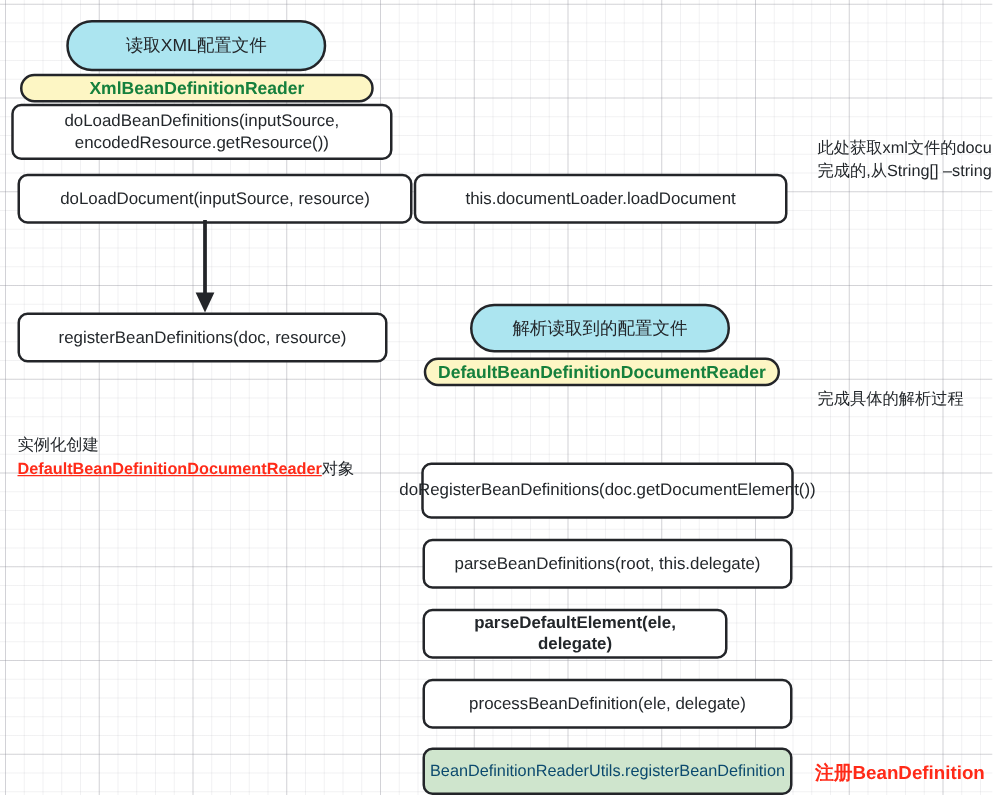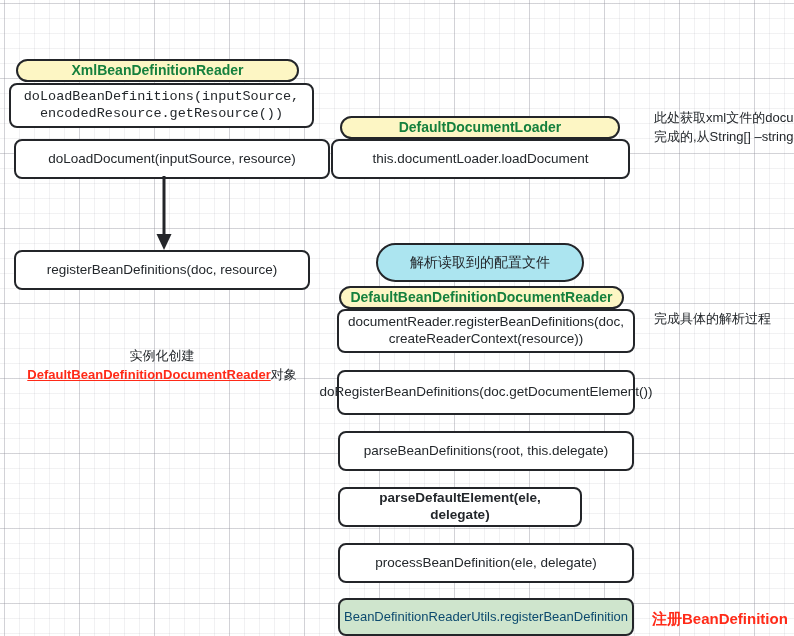--- a/index.html
+++ b/index.html
@@ -75,21 +75,21 @@
   
   .annotation {
     position: absolute;
     color: #23272b;
     font-size: 13px;
     line-height: 1.45;
     white-space: pre;
   }
 
   .annotation.centered {
-    text-align: center;
+    text-align: left;
     white-space: normal;
   }
 
   .annotation .hl {
     color: #ff2a18;
     font-weight: bold;
     text-decoration: underline;
   }
 
   .annotation.red-bold {
@@ -101,49 +101,48 @@
   
   .arrow {
     position: absolute;
   }
 </style>
 </head>
 <body>
 
 <div id="canvas">
 
+  <div class="node pill cyan" style="left:53px; top:16px; width:208px; height:41px;">读取XML配置文件</div>
 
   <div class="node pill yellow" style="left:16px; top:59px; width:283px; height:23px;">XmlBeanDefinitionReader</div>
 
-  <div class="node rounded-box" style="left:9px; top:83px; width:305px; height:45px;font-family:Liberation Mono, monospace;">doLoadBeanDefinitions(inputSource, encodedResource.getResource())</div>
+  <div class="node rounded-box" style="left:9px; top:83px; width:305px; height:45px;">doLoadBeanDefinitions(inputSource, encodedResource.getResource())</div>
 
   <div class="node rounded-box" style="left:14px; top:139px; width:316px; height:40px;">doLoadDocument(inputSource, resource)</div>
 
   <svg class="arrow" style="left:148px; top:176px; width:32px; height:76px;" viewBox="0 0 32 76">
     <line x1="16" y1="0" x2="16" y2="62" stroke="#232529" stroke-width="3"></line>
     <polygon points="16,74 8.5,58 23.5,58" fill="#232529"></polygon>
   </svg>
 
   <div class="node rounded-box" style="left:14px; top:250px; width:296px; height:40px;">registerBeanDefinitions(doc, resource)</div>
 
 
   <div class="annotation centered" style="left:14px; top:347px; width:296px;">
     <span>实例化创建</span><br>
     <span class="hl">DefaultBeanDefinitionDocumentReader</span><span>对象</span>
   </div>
 
-  <div class="node pill yellow" style="left:340px; top:116px; width:280px; height:23px;">DefaultDocumentLoader</div>
 
   <div class="node rounded-box" style="left:331px; top:139px; width:299px; height:40px;">this.documentLoader.loadDocument</div>
 
   <div class="node pill cyan" style="left:376px; top:243px; width:208px; height:39px;">解析读取到的配置文件</div>
 
   <div class="node pill yellow" style="left:339px; top:286px; width:285px; height:23px;">DefaultBeanDefinitionDocumentReader</div>
 
-  <div class="node rounded-box" style="left:337px; top:309px; width:298px; height:44px;">documentReader.registerBeanDefinitions(doc, createReaderContext(resource))</div>
 
   <div class="node rounded-box" style="left:338px; top:431px; width:296px; height:40px;">parseBeanDefinitions(root, this.delegate)</div>
 
   <div class="node rounded-box" style="left:337px; top:370px; width:298px; height:45px;">doRegisterBeanDefinitions(doc.getDocumentElement())</div>
 
   <div class="node rounded-box" style="left:338px; top:487px; width:244px; height:40px;font-weight:bold;">parseDefaultElement(ele, delegate)</div>
 
   <div class="node rounded-box" style="left:338px; top:543px; width:296px; height:40px;">processBeanDefinition(ele, delegate)</div>
 
   <div class="node green" style="left:338px; top:598px; width:296px; height:38px;">BeanDefinitionReaderUtils.registerBeanDefinition</div>

